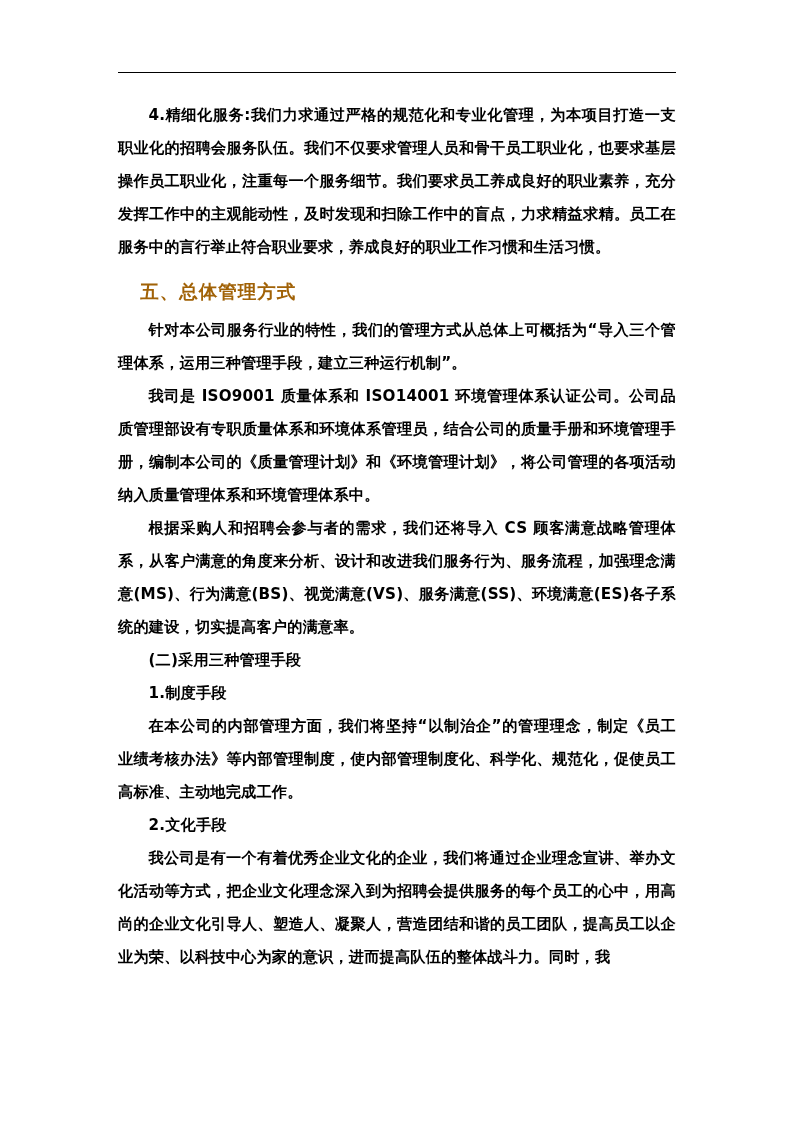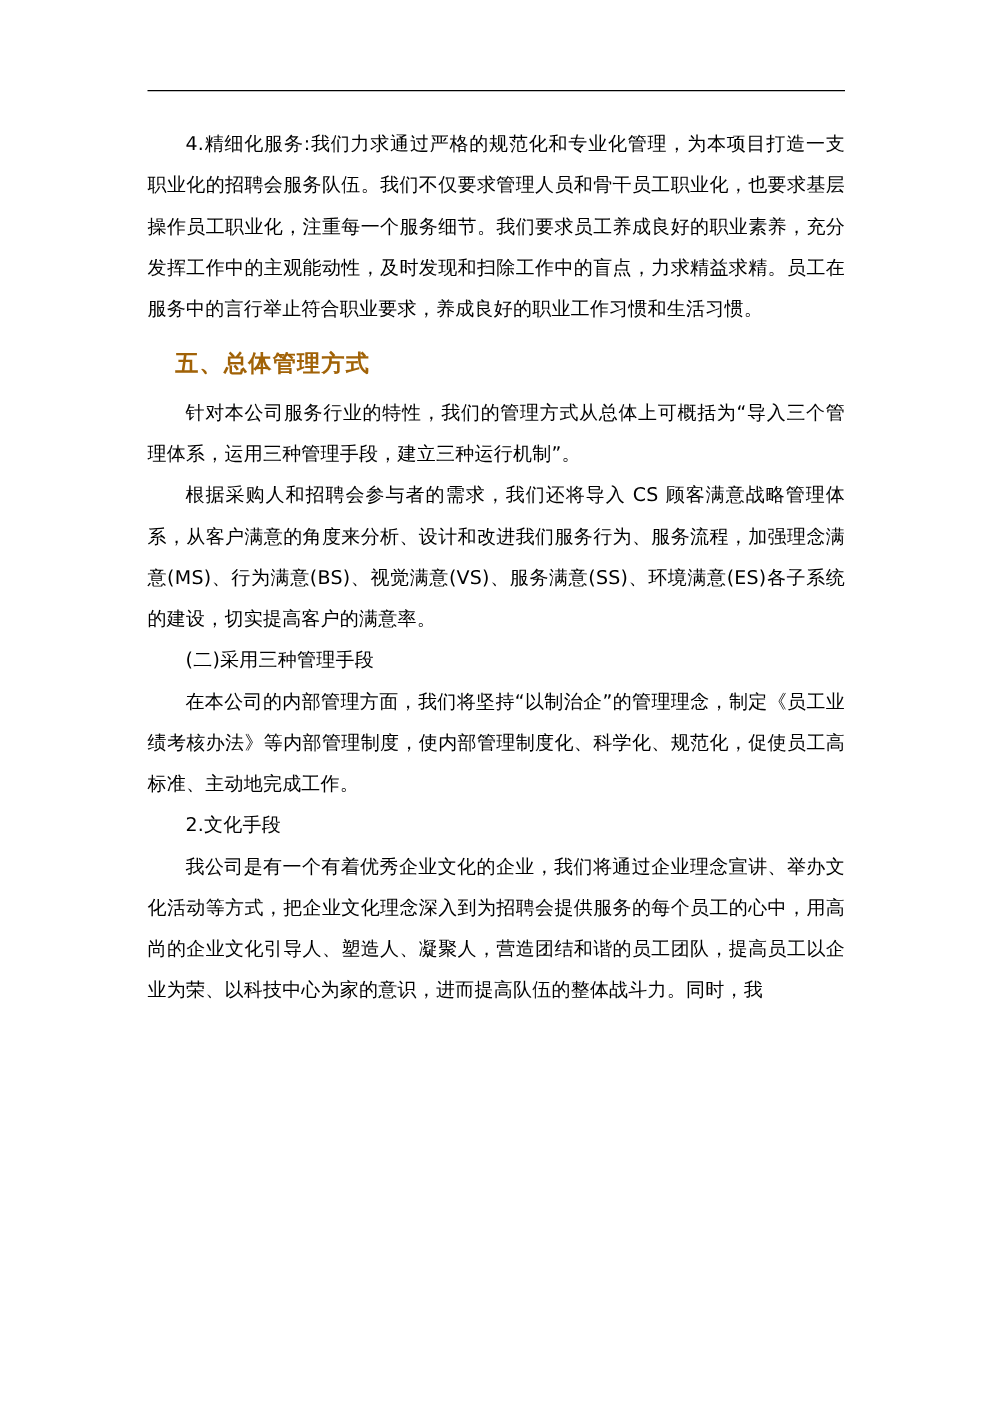--- a/index.html
+++ b/index.html
@@ -34,20 +34,21 @@
     font-size: 15.2px;
     line-height: 33px;
     color: #000000;
     text-align: justify;
     text-justify: inter-ideograph;
     margin: 0;
     letter-spacing: 0.2px;
   }
   .indent2 {
     text-indent: 2em;
+    font-weight: bold;
   }
   .section-title {
     font-size: 18.5px;
     font-weight: bold;
     line-height: 40px;
     color: #a16207;
     margin: 8px 0 2px 0;
     text-indent: 1.2em;
     letter-spacing: 1px;
   }
@@ -59,25 +60,27 @@
   <div class="content">
     <div class="header-rule"></div>
 
     <p class="para indent2">4.精细化服务:我们力求通过严格的规范化和专业化管理，为本项目打造一支职业化的招聘会服务队伍。我们不仅要求管理人员和骨干员工职业化，也要求基层操作员工职业化，注重每一个服务细节。我们要求员工养成良好的职业素养，充分发挥工作中的主观能动性，及时发现和扫除工作中的盲点，力求精益求精。员工在服务中的言行举止符合职业要求，养成良好的职业工作习惯和生活习惯。</p>
 
     <div class="section-title">五、总体管理方式</div>
 
     <p class="para indent2">针对本公司服务行业的特性，我们的管理方式从总体上可概括为“导入三个管理体系，运用三种管理手段，建立三种运行机制”。</p>
 
 
+    <p class="para indent2">我司是 ISO9001 质量体系和 ISO14001 环境管理体系认证公司。公司品质管理部设有专职质量体系和环境体系管理员，结合公司的质量手册和环境管理手册，编制本公司的《质量管理计划》和《环境管理计划》，将公司管理的各项活动纳入质量管理体系和环境管理体系中。</p>
 
     <p class="para indent2">根据采购人和招聘会参与者的需求，我们还将导入 CS 顾客满意战略管理体系，从客户满意的角度来分析、设计和改进我们服务行为、服务流程，加强理念满意(MS)、行为满意(BS)、视觉满意(VS)、服务满意(SS)、环境满意(ES)各子系统的建设，切实提高客户的满意率。</p>
 
     <p class="para indent2">(二)采用三种管理手段</p>
 
+    <p class="para indent2">1.制度手段</p>
 
     <p class="para indent2">在本公司的内部管理方面，我们将坚持“以制治企”的管理理念，制定《员工业绩考核办法》等内部管理制度，使内部管理制度化、科学化、规范化，促使员工高标准、主动地完成工作。</p>
 
 
     <p class="para indent2">2.文化手段</p>
 
     <p class="para indent2">我公司是有一个有着优秀企业文化的企业，我们将通过企业理念宣讲、举办文化活动等方式，把企业文化理念深入到为招聘会提供服务的每个员工的心中，用高尚的企业文化引导人、塑造人、凝聚人，营造团结和谐的员工团队，提高员工以企业为荣、以科技中心为家的意识，进而提高队伍的整体战斗力。同时，我</p>
   </div>
 </div>
 

